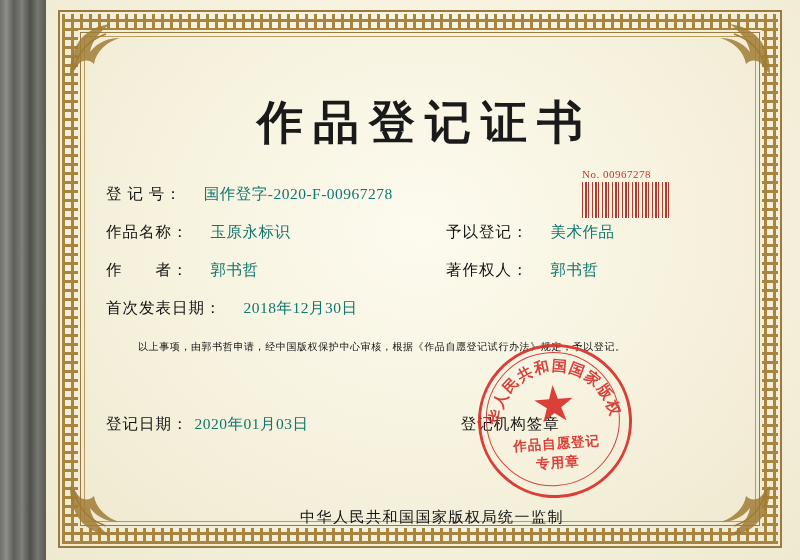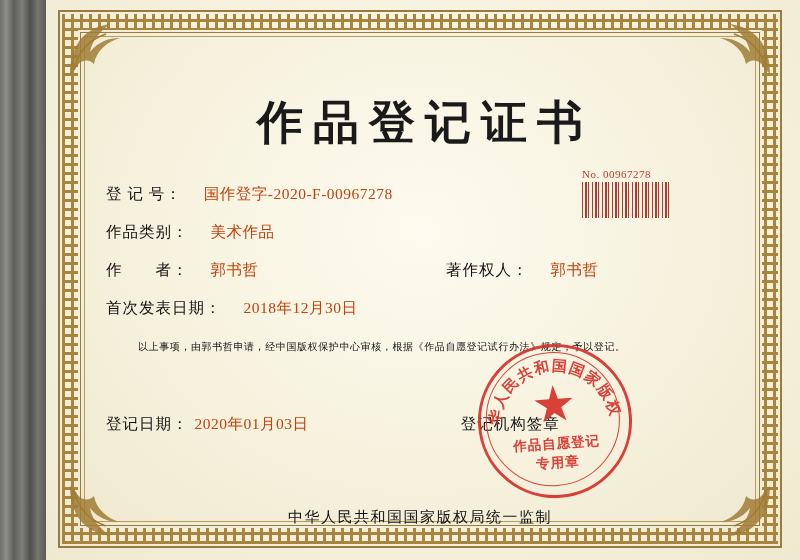--- a/index.html
+++ b/index.html
@@ -196,21 +196,21 @@
     white-space: nowrap;
     gap: 16px;
   }
   .cell.left  { width: 340px; }
   .cell.right { width: 288px; }
   .label {
     color: #111;
     letter-spacing: 1px;
   }
   .value {
-    color: #c2410c;
+    color: #0f766e;
     margin-left: 6px;
     letter-spacing: 0.5px;
   }
 
   .statement {
     position: absolute;
     left: 22px;
     top: 268px;
     width: 614px;
     font-size: 10px;
@@ -228,21 +228,21 @@
     display: flex;
     align-items: baseline;
     font-size: 15.5px;
     gap: 32px;
   }
   .bottom-left  { width: 340px; display: flex; align-items: baseline; white-space: nowrap;}
   .bottom-right { width: 288px; display: flex; align-items: center; white-space: nowrap;}
 
   .footer {
     position: absolute;
-    left: 0;
+    left: 12px;
     top: 444px;
     width: 672px;
     text-align: center;
     font-size: 15px;
     letter-spacing: 1.5px;
     color: #111;
     font-family: Liberation Mono, monospace;
   }
 
   
@@ -347,22 +347,26 @@
     <div class="fields">
 
       <div class="row">
         <div class="cell left">
           <span class="label">登 记 号：</span>
           <span class="value">国作登字-2020-F-00967278</span>
         </div>
       </div>
 
       <div class="row">
+        <div class="cell left">
+          <span class="label">作品名称：</span>
+          <span class="value">玉原永标识</span>
+        </div>
         <div class="cell right">
-          <span class="label">作品类别：</span>
+          <span class="label">予以登记：</span>
           <span class="value">美术作品</span>
         </div>
       </div>
 
       <div class="row">
         <div class="cell left">
           <span class="label">作　　者：</span>
           <span class="value">郭书哲</span>
         </div>
         <div class="cell right">

